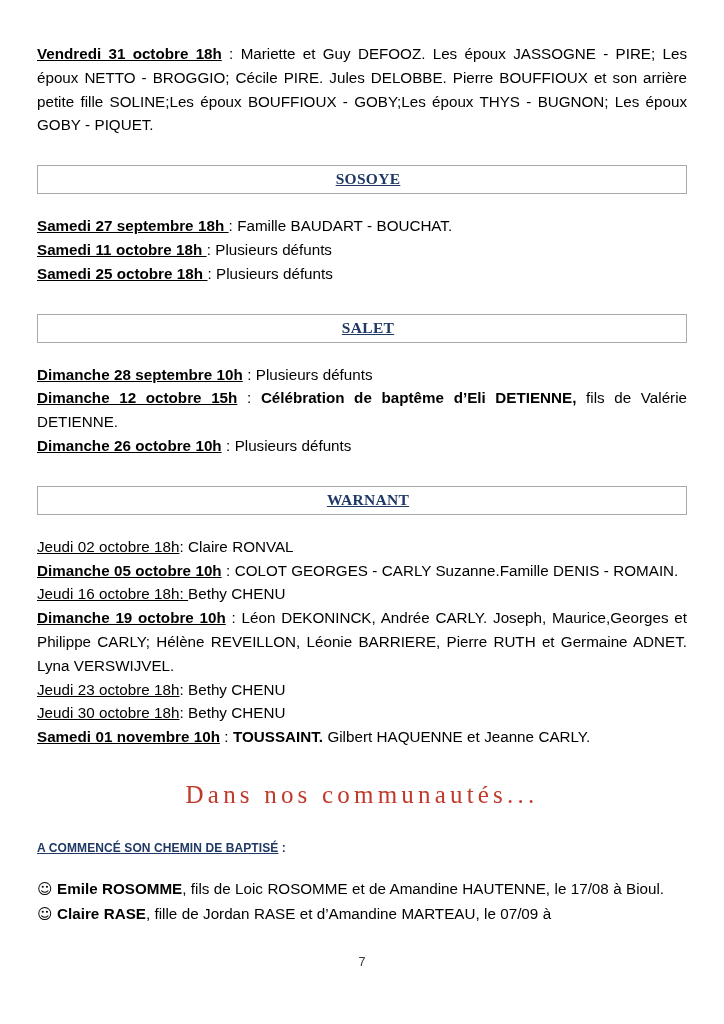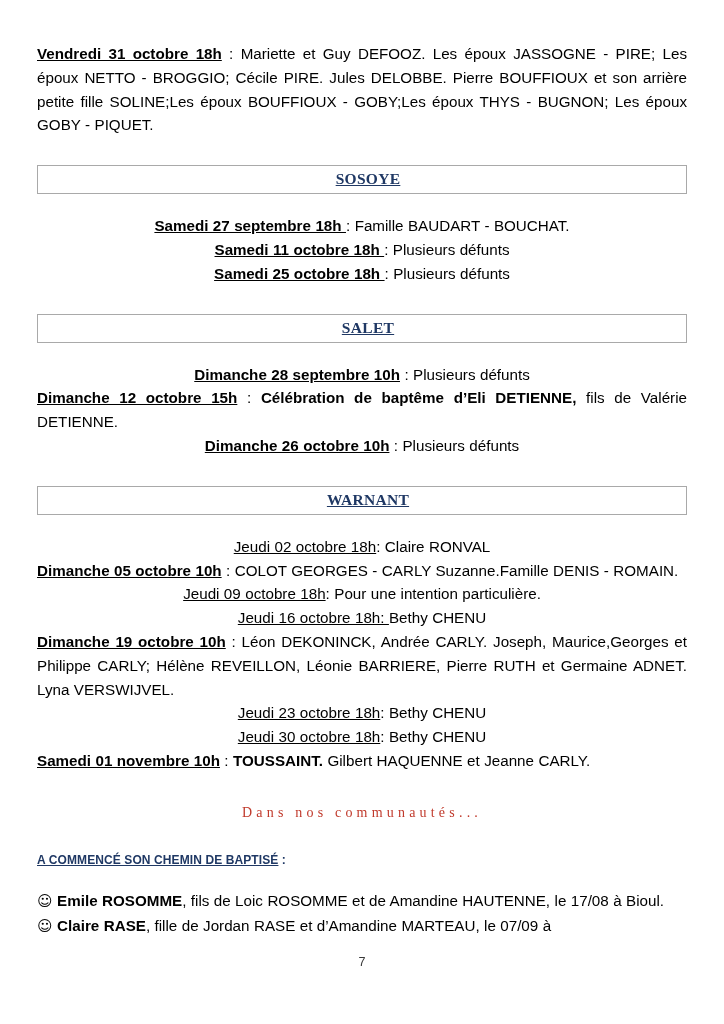--- a/index.html
+++ b/index.html
@@ -24,21 +24,21 @@
     width: 650px;
   }
   
   .para {
     font-size: 15.2px;
     line-height: 23.8px;
     text-align: justify;
     margin: 0 0 0 0;
     word-spacing: 0.2px;
   }
-  .para.nojustify { text-align: center; }
+  .para.nojustify { text-align: left; }
   .b { font-weight: bold; }
   .u { text-decoration: underline; }
   .bu { font-weight: bold; text-decoration: underline; }
   
   .section-box {
     border: 1.5px solid #a9a9a9;
     text-align: center;
     padding: 4px 0 5px 12px;
     box-sizing: border-box;
   }
@@ -49,21 +49,21 @@
     color: #1f3864;
     text-decoration: underline;
     letter-spacing: 0.3px;
   }
   .gap-before-box { height: 28px; }
   .gap-after-box  { height: 20px; }
   
   .banner {
     text-align: center;
     font-family: "Liberation Serif", serif;
-    font-size: 14px;
+    font-size: 25px;
     color: #c0392b;
     letter-spacing: 4.2px;
     margin: 0;
   }
   
   .blue-head {
     font-size: 12px;
     font-weight: bold;
     color: #1f3864;
     letter-spacing: 0.1px;
@@ -115,21 +115,20 @@
     <p class="para nojustify"><span class="bu">Dimanche 26 octobre 10h</span><span> : </span><span>Plusieurs défunts</span></p>
 
     <div class="gap-before-box"></div>
     <div class="section-box">
       <span class="title">WARNANT</span>
     </div>
     <div class="gap-after-box"></div>
 
     <p class="para nojustify"><span class="u">Jeudi 02 octobre 18h</span><span>: </span><span>Claire RONVAL</span></p>
     <p class="para"><span class="bu">Dimanche 05 octobre 10h</span><span> :  </span><span>COLOT GEORGES - CARLY Suzanne.Famille DENIS - ROMAIN.</span></p>
-    <p class="para nojustify"><span class="u">Jeudi 09 octobre 18h</span><span>: </span><span>Pour une intention particulière.</span></p>
     <p class="para nojustify"><span class="u">Jeudi 16 octobre 18h: </span><span>Bethy CHENU</span></p>
     <p class="para"><span class="bu">Dimanche 19 octobre 10h</span><span> :   </span><span>Léon DEKONINCK, Andrée CARLY. Joseph, Maurice,Georges et Philippe CARLY; Hélène REVEILLON, Léonie BARRIERE, Pierre RUTH et Germaine ADNET. Lyna VERSWIJVEL.</span></p>
     <p class="para nojustify"><span class="u">Jeudi 23 octobre 18h</span><span>: </span><span>Bethy CHENU</span></p>
     <p class="para nojustify"><span class="u">Jeudi 30 octobre 18h</span><span>: </span><span>Bethy CHENU</span></p>
     <p class="para"><span class="bu">Samedi 01 novembre 10h</span><span> : </span><span class="b">TOUSSAINT.</span><span> Gilbert HAQUENNE et Jeanne CARLY.</span></p>
 
     <div style="height:32px"></div>
     <p class="banner">Dans nos communautés...</p>
 
     <div style="height:32px"></div>

